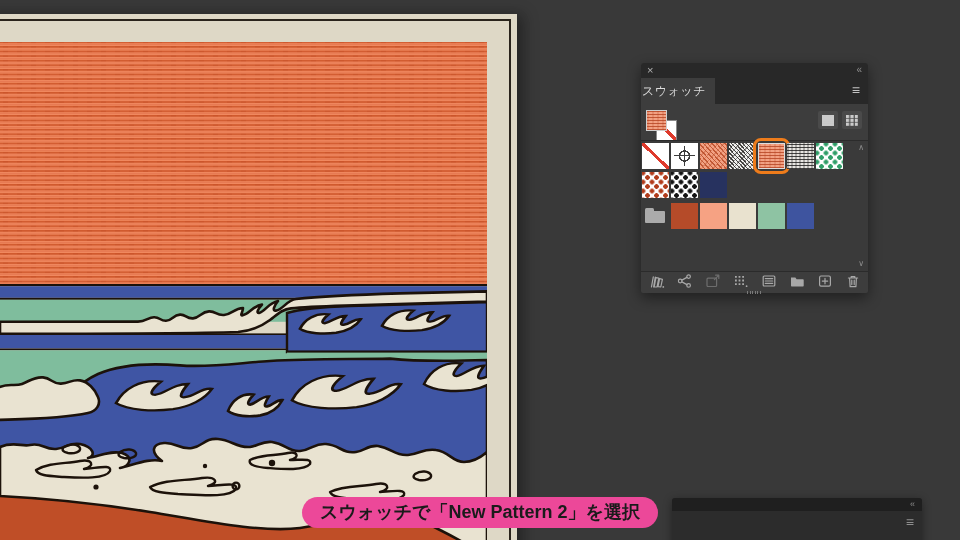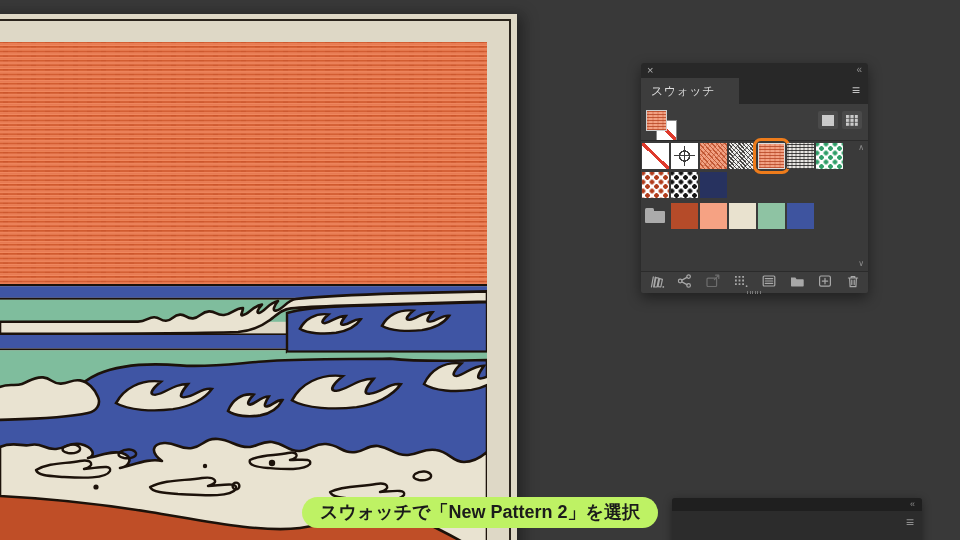--- a/index.html
+++ b/index.html
@@ -14,22 +14,22 @@
           border:2.2px solid #2a241c;pointer-events:none;}
   .artwork{position:absolute;left:20px;top:28px;width:487px;height:512px;display:block;}
 
   
   .panel{position:absolute;left:641px;top:63px;width:227px;height:230px;background:#3d3d3d;
          border-radius:3px 3px 2px 2px;box-shadow:0 5px 14px rgba(0,0,0,.45);z-index:20;}
   .p-top{position:relative;height:15px;background:#282828;border-radius:3px 3px 0 0;}
   .p-close{position:absolute;left:6px;top:0;line-height:15px;font-size:11px;color:#b3b3b3;cursor:default;}
   .p-collapse{position:absolute;right:7px;top:0;line-height:14px;font-size:10px;color:#8f8f8f;letter-spacing:-1px;}
   .p-tabs{position:relative;height:26px;background:#282828;}
-  .p-tab{position:absolute;left:0;top:0;width:98px;height:26px;background:#3d3d3d;color:#dcdcdc;
-         font-size:12px;line-height:26px;padding-left:10px;box-sizing:border-box;letter-spacing:.5px;}
+  .p-tab{position:absolute;left:0;top:0;width:74px;height:26px;background:#3d3d3d;color:#dcdcdc;
+         font-size:12px;line-height:26px;padding-left:1px;box-sizing:border-box;letter-spacing:.5px;}
   .p-menu{position:absolute;right:8px;top:4px;font-size:14px;color:#c2c2c2;}
   .p-body{position:relative;height:189px;}
 
   .proxy{position:absolute;left:5px;top:6px;width:34px;height:34px;}
   .proxy-stroke{position:absolute;left:10px;top:10px;width:19px;height:19px;border:1px solid #8a8a8a;
     background:linear-gradient(to top right,transparent calc(50% - 1.6px),#de3a2c calc(50% - 1.6px) calc(50% + 1.6px),transparent calc(50% + 1.6px)),#fff;}
   .proxy-fill{position:absolute;left:0;top:0;width:19px;height:19px;border:1px solid #cfcfcf;}
 
   .views{position:absolute;right:6px;top:7px;display:flex;gap:4px;}
   .vbtn{width:20px;height:18px;background:#4a4a4a;border-radius:2px;display:flex;align-items:center;justify-content:center;}
@@ -82,21 +82,21 @@
         background:repeating-linear-gradient(90deg,#7a7a7a 0 1px,transparent 1px 2.6px);}
 
   
   .mini-panel{position:absolute;left:672px;top:498px;width:250px;height:50px;background:#2c2c2c;
               border-radius:3px 3px 0 0;box-shadow:0 2px 8px rgba(0,0,0,.4);z-index:10;}
   .mini-top{position:relative;height:13px;background:#1f1f1f;border-radius:3px 3px 0 0;}
   .mini-collapse{position:absolute;right:8px;top:0;line-height:13px;font-size:9px;color:#8a8a8a;letter-spacing:-1px;}
   .mini-menu{position:absolute;right:8px;top:16px;font-size:14px;color:#8f8f8f;}
 
   
-  .caption{position:absolute;left:480px;bottom:12px;transform:translateX(-50%);background:#bef264;
+  .caption{position:absolute;left:480px;bottom:12px;transform:translateX(-50%);background:#ec4899;
            color:#1b1b1b;font-weight:700;font-size:18px;line-height:31px;padding:0 18px;
            border-radius:17px;white-space:nowrap;z-index:50;}
 </style>
 </head>
 <body>
 
 <div class="stage">
 
   <div class="poster">
     <svg class="artwork" viewBox="0 42 487 512" preserveAspectRatio="none">

